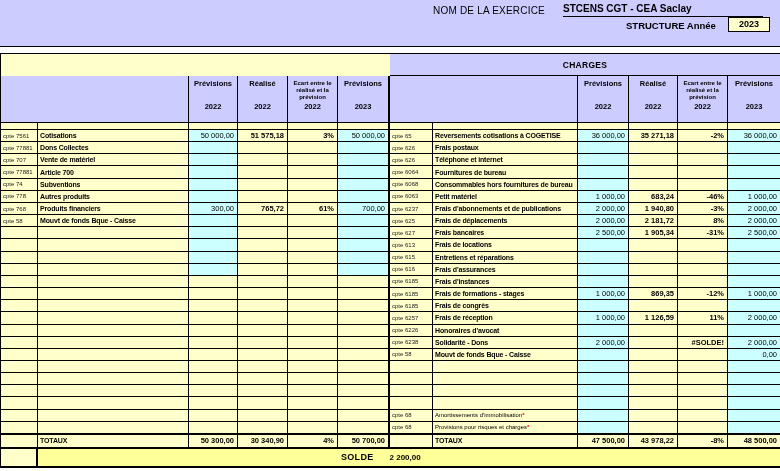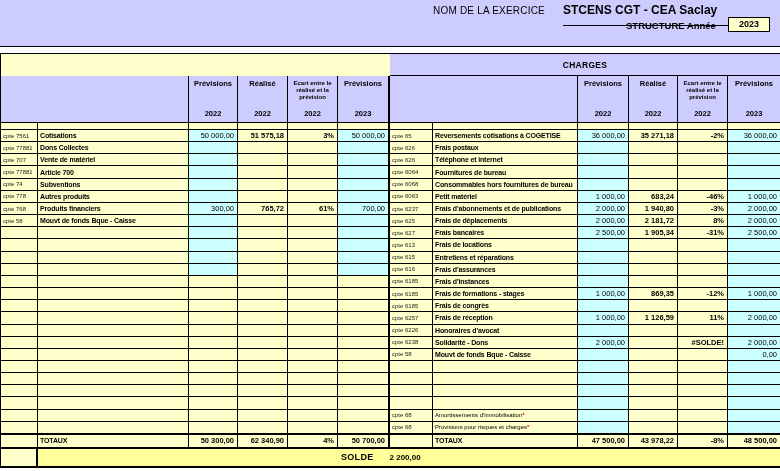--- a/index.html
+++ b/index.html
@@ -3,42 +3,42 @@
 <meta charset="utf-8">
 <style>
   html,body{margin:0;padding:0;background:#ffffff;}
   .sheet{position:relative;width:780px;height:471px;background:#ffffff;
          font-family:"Liberation Sans",sans-serif;color:#000;overflow:hidden;}
 
   
   .top-band{position:absolute;left:0;top:0;width:780px;height:47px;
             background:#ccccff;border-bottom:1.5px solid #000;box-sizing:border-box;}
   .nom-label{position:absolute;left:433px;top:5px;font-size:10px;letter-spacing:.2px;}
-  .structure-name{position:absolute;left:563px;top:3px;width:200px;font-size:12px;font-weight:bold;
-                  border-bottom:1px solid #000;padding-bottom:8px;}
+  .structure-name{position:absolute;left:563px;top:3px;width:200px;font-size:10px;font-weight:bold;
+                  border-bottom:1px solid #000;padding-bottom:2px;}
   .exercice-label{position:absolute;left:626px;top:20px;font-size:9.5px;font-weight:bold;}
   .year-box{position:absolute;left:728px;top:17px;width:40px;height:13px;background:#ffffcc;
             border:1px solid #000;font-size:9px;font-weight:bold;text-align:center;line-height:13px;}
   .band-title{position:absolute;left:0;right:0;bottom:1px;text-align:center;
               font-size:9.5px;font-weight:bold;letter-spacing:.2px;}
 
   
   .grid{position:absolute;left:0;top:53px;width:780px;box-sizing:border-box;
         display:grid;border:1.5px solid #000;background:#ffffcc;
         grid-template-columns:37px 151px 49px 50px 50px 52px 43px 145px 51px 49px 50px 53px;
         grid-template-rows:22px 47px 7px repeat(25,12.16px) 14px 19px;}
   .cell{box-sizing:border-box;border-right:1px solid #000;border-bottom:1px solid #000;
         overflow:hidden;white-space:nowrap;display:flex;align-items:center;}
   .cell.hdiv{border-right:2px solid #000;}           
   .lav{background:#ccccff;}
   .yel{background:#ffffcc;}
   .cyan{background:#ccffff;}
   .sec{justify-content:center;font-size:8.5px;font-weight:bold;letter-spacing:.3px;}
   .colhead{flex-direction:column;justify-content:space-between;text-align:center;
-           padding:4px 1px 4px 1px;}
+           padding:4px 1px 11px 1px;}
   .colhead .t{font-size:7.5px;font-weight:bold;line-height:1.15;white-space:normal;}
   .colhead .t.small{font-size:6px;}
   .colhead .y{font-size:7.5px;font-weight:bold;}
   .cpte{font-size:6px;color:#222;padding-left:2px;}
   .lbl{font-size:7px;font-weight:bold;padding-left:2px;letter-spacing:-.15px;}
   .lbl.smalltxt{font-size:6px;font-weight:normal;letter-spacing:0;}
   .note{color:#ff0000;font-weight:bold;}
   .val{font-size:7.5px;justify-content:flex-end;padding-right:3px;}
   .val.b{font-weight:bold;}
   .tot{border-top:1px solid #000;}
@@ -231,21 +231,21 @@
       <div class="cell yel val hdiv" style="grid-area: 27 / 6;"></div>
       <div class="cell yel cpte" style="grid-area: 28 / 1;"></div>
       <div class="cell yel lbl" style="grid-area: 28 / 2;"></div>
       <div class="cell yel val" style="grid-area: 28 / 3;"></div>
       <div class="cell yel val b" style="grid-area: 28 / 4;"></div>
       <div class="cell yel val b" style="grid-area: 28 / 5;"></div>
       <div class="cell yel val hdiv" style="grid-area: 28 / 6;"></div>
       <div class="cell yel tot" style="grid-area: 29 / 1;"></div>
       <div class="cell yel lbl tot" style="grid-area: 29 / 2;">TOTAUX</div>
       <div class="cell yel val b tot" style="grid-area: 29 / 3;">50 300,00</div>
-      <div class="cell yel val b tot" style="grid-area: 29 / 4;">62 340,90</div>
+      <div class="cell yel val b tot" style="grid-area: 29 / 4;">30 340,90</div>
       <div class="cell yel val b tot" style="grid-area: 29 / 5;">4%</div>
       <div class="cell yel val b tot hdiv" style="grid-area: 29 / 6;">50 700,00</div>
       <div class="cell lav sec" style="grid-area: 1 / 7 / auto / span 6;">CHARGES</div>
       <div class="cell lav colhead" style="grid-area: 2 / 7 / auto / span 2;"></div>
       <div class="cell lav colhead" style="grid-area: 2 / 9;">
         <div class="t">Prévisions</div>
         <div class="y">2022</div>
       </div>
       <div class="cell lav colhead" style="grid-area: 2 / 10;">
         <div class="t">Réalisé</div>

